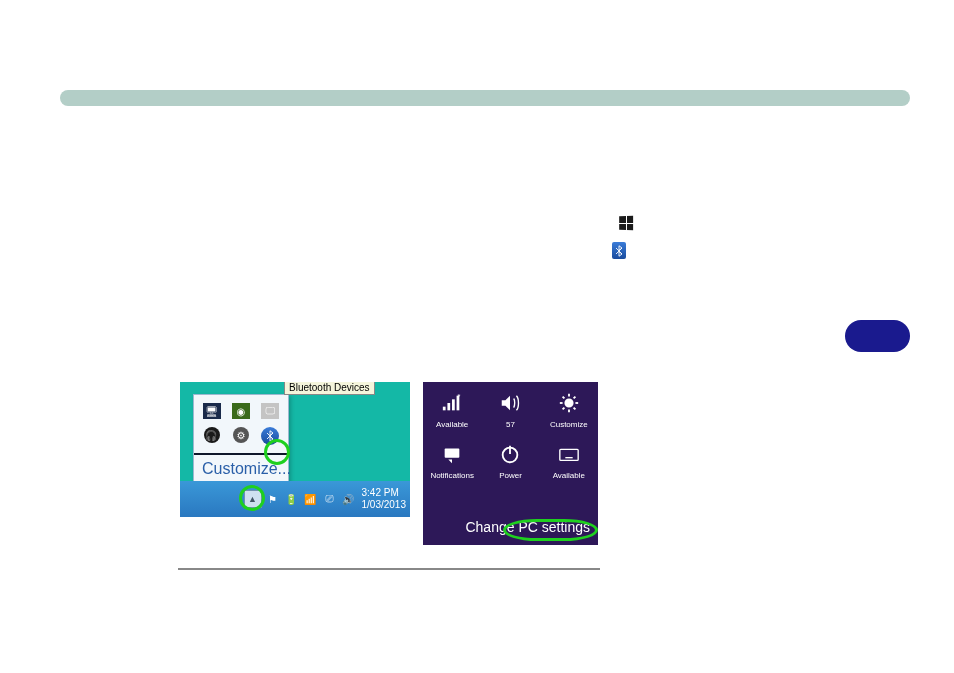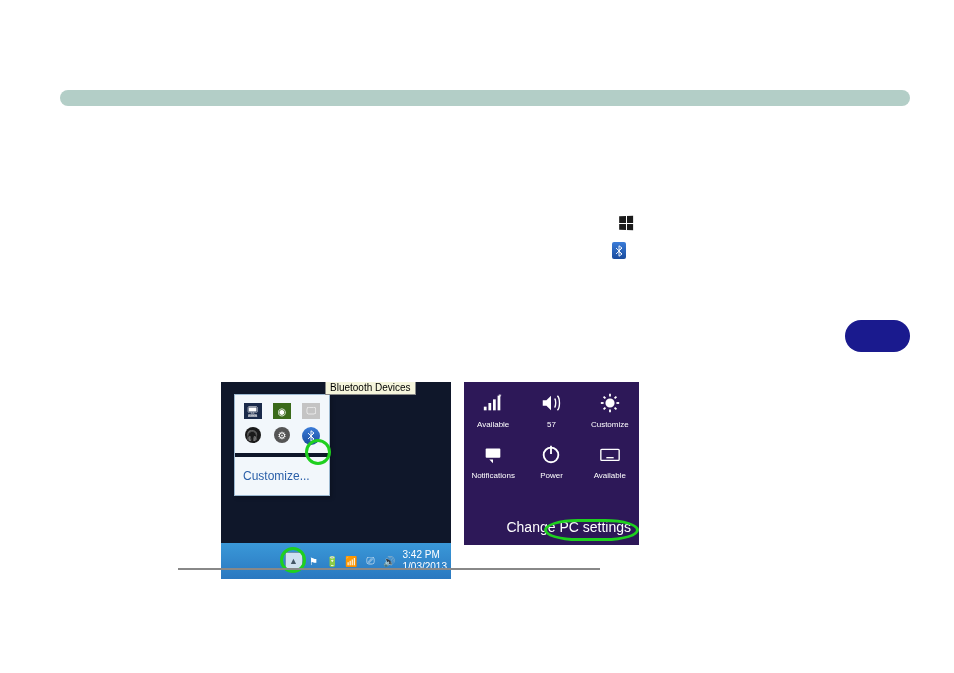--- a/index.html
+++ b/index.html
@@ -66,25 +66,24 @@
     .figures-container {
       position: absolute;
       top: 382px;
       left: 180px;
       display: flex;
       gap: 13px;
     }
     
     .fig1 {
       width: 230px;
-      height: 197px;
-      background: #0f172a;
+      height: 135px;
+      background: #14b8a6;
       position: relative;
       overflow: hidden;
-      margin-left: 41px;
     }
     .fig1-tooltip {
       position: absolute;
       top: -2px;
       left: 104px;
       background: #f5f5dc;
       border: 1px solid #888;
       padding: 1px 4px;
       font-size: 10px;
       z-index: 3;
@@ -137,23 +136,23 @@
       border-radius: 50%;
       pointer-events: none;
     }
     .green-circle.bt {
       width: 26px;
       height: 26px;
       top: 44px;
       left: 70px;
     }
     .customize-link {
-      border-top: 4px solid #0f172a;
-      padding: 12px 8px;
-      font-size: 12px;
+      border-top: 2px solid #0f172a;
+      padding: 5px 8px;
+      font-size: 16px;
       color: #2a5fa8;
       text-align: left;
     }
     .fig1-taskbar {
       position: absolute;
       bottom: 0;
       left: 0;
       width: 230px;
       height: 36px;
       background: linear-gradient(#3a98d8, #2a78c0);

